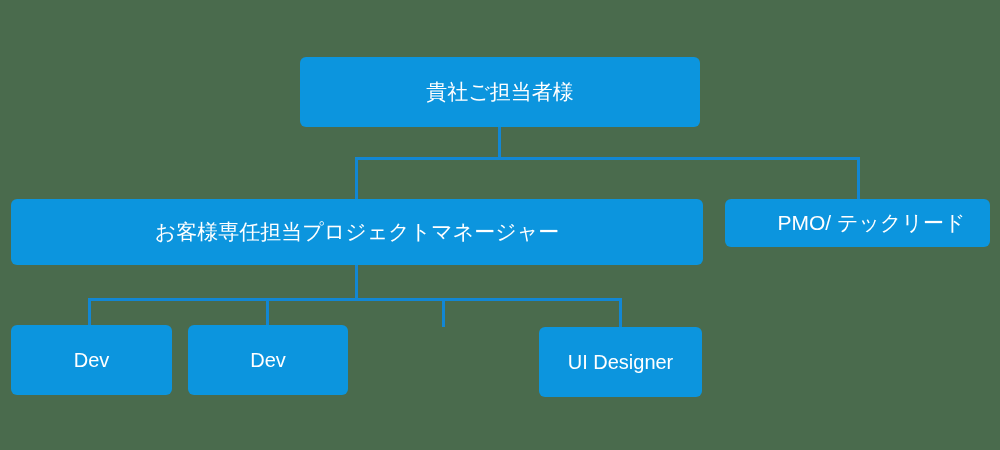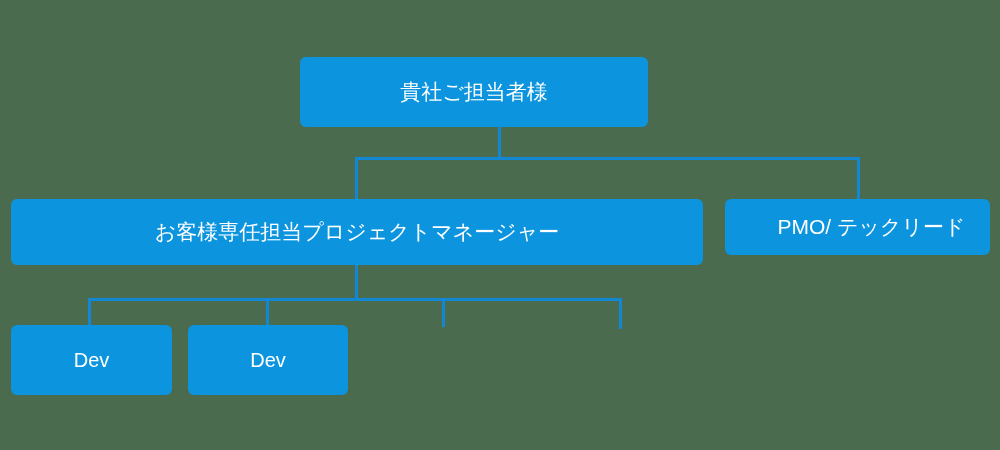--- a/index.html
+++ b/index.html
@@ -30,29 +30,29 @@
     padding: 4px 10px;
     text-align: center;
     line-height: 1.2;
   }
   .node-label {
     display: block;
     white-space: nowrap;
   }
   
   #node-client {
-    left: 300px; top: 57px; width: 348px; height: 70px;
+    left: 300px; top: 57px; width: 400px; height: 70px;
     font-size: 21px;
   }
   #node-pm {
     left: 11px; top: 199px; width: 692px; height: 66px;
     font-size: 21px;
   }
   #node-pmo {
-    left: 725px; top: 199px; width: 265px; height: 56px;
+    left: 725px; top: 199px; width: 265px; height: 48px;
     font-size: 21px;
     padding-left: 38px;
   }
   #node-dev1 {
     left: 11px; top: 325px; width: 161px; height: 70px;
     font-size: 20px;
   }
   #node-dev2 {
     left: 188px; top: 325px; width: 160px; height: 70px;
     font-size: 20px;
@@ -118,14 +118,17 @@
 
   <div class="node" id="node-dev1">
     <span class="node-label">Dev</span>
   </div>
 
   <div class="node" id="node-dev2">
     <span class="node-label">Dev</span>
   </div>
 
 
+  <div class="node" id="node-uidesigner">
+    <span class="node-label">UI Designer</span>
+  </div>
 
 </div>
 
 </body></html>

